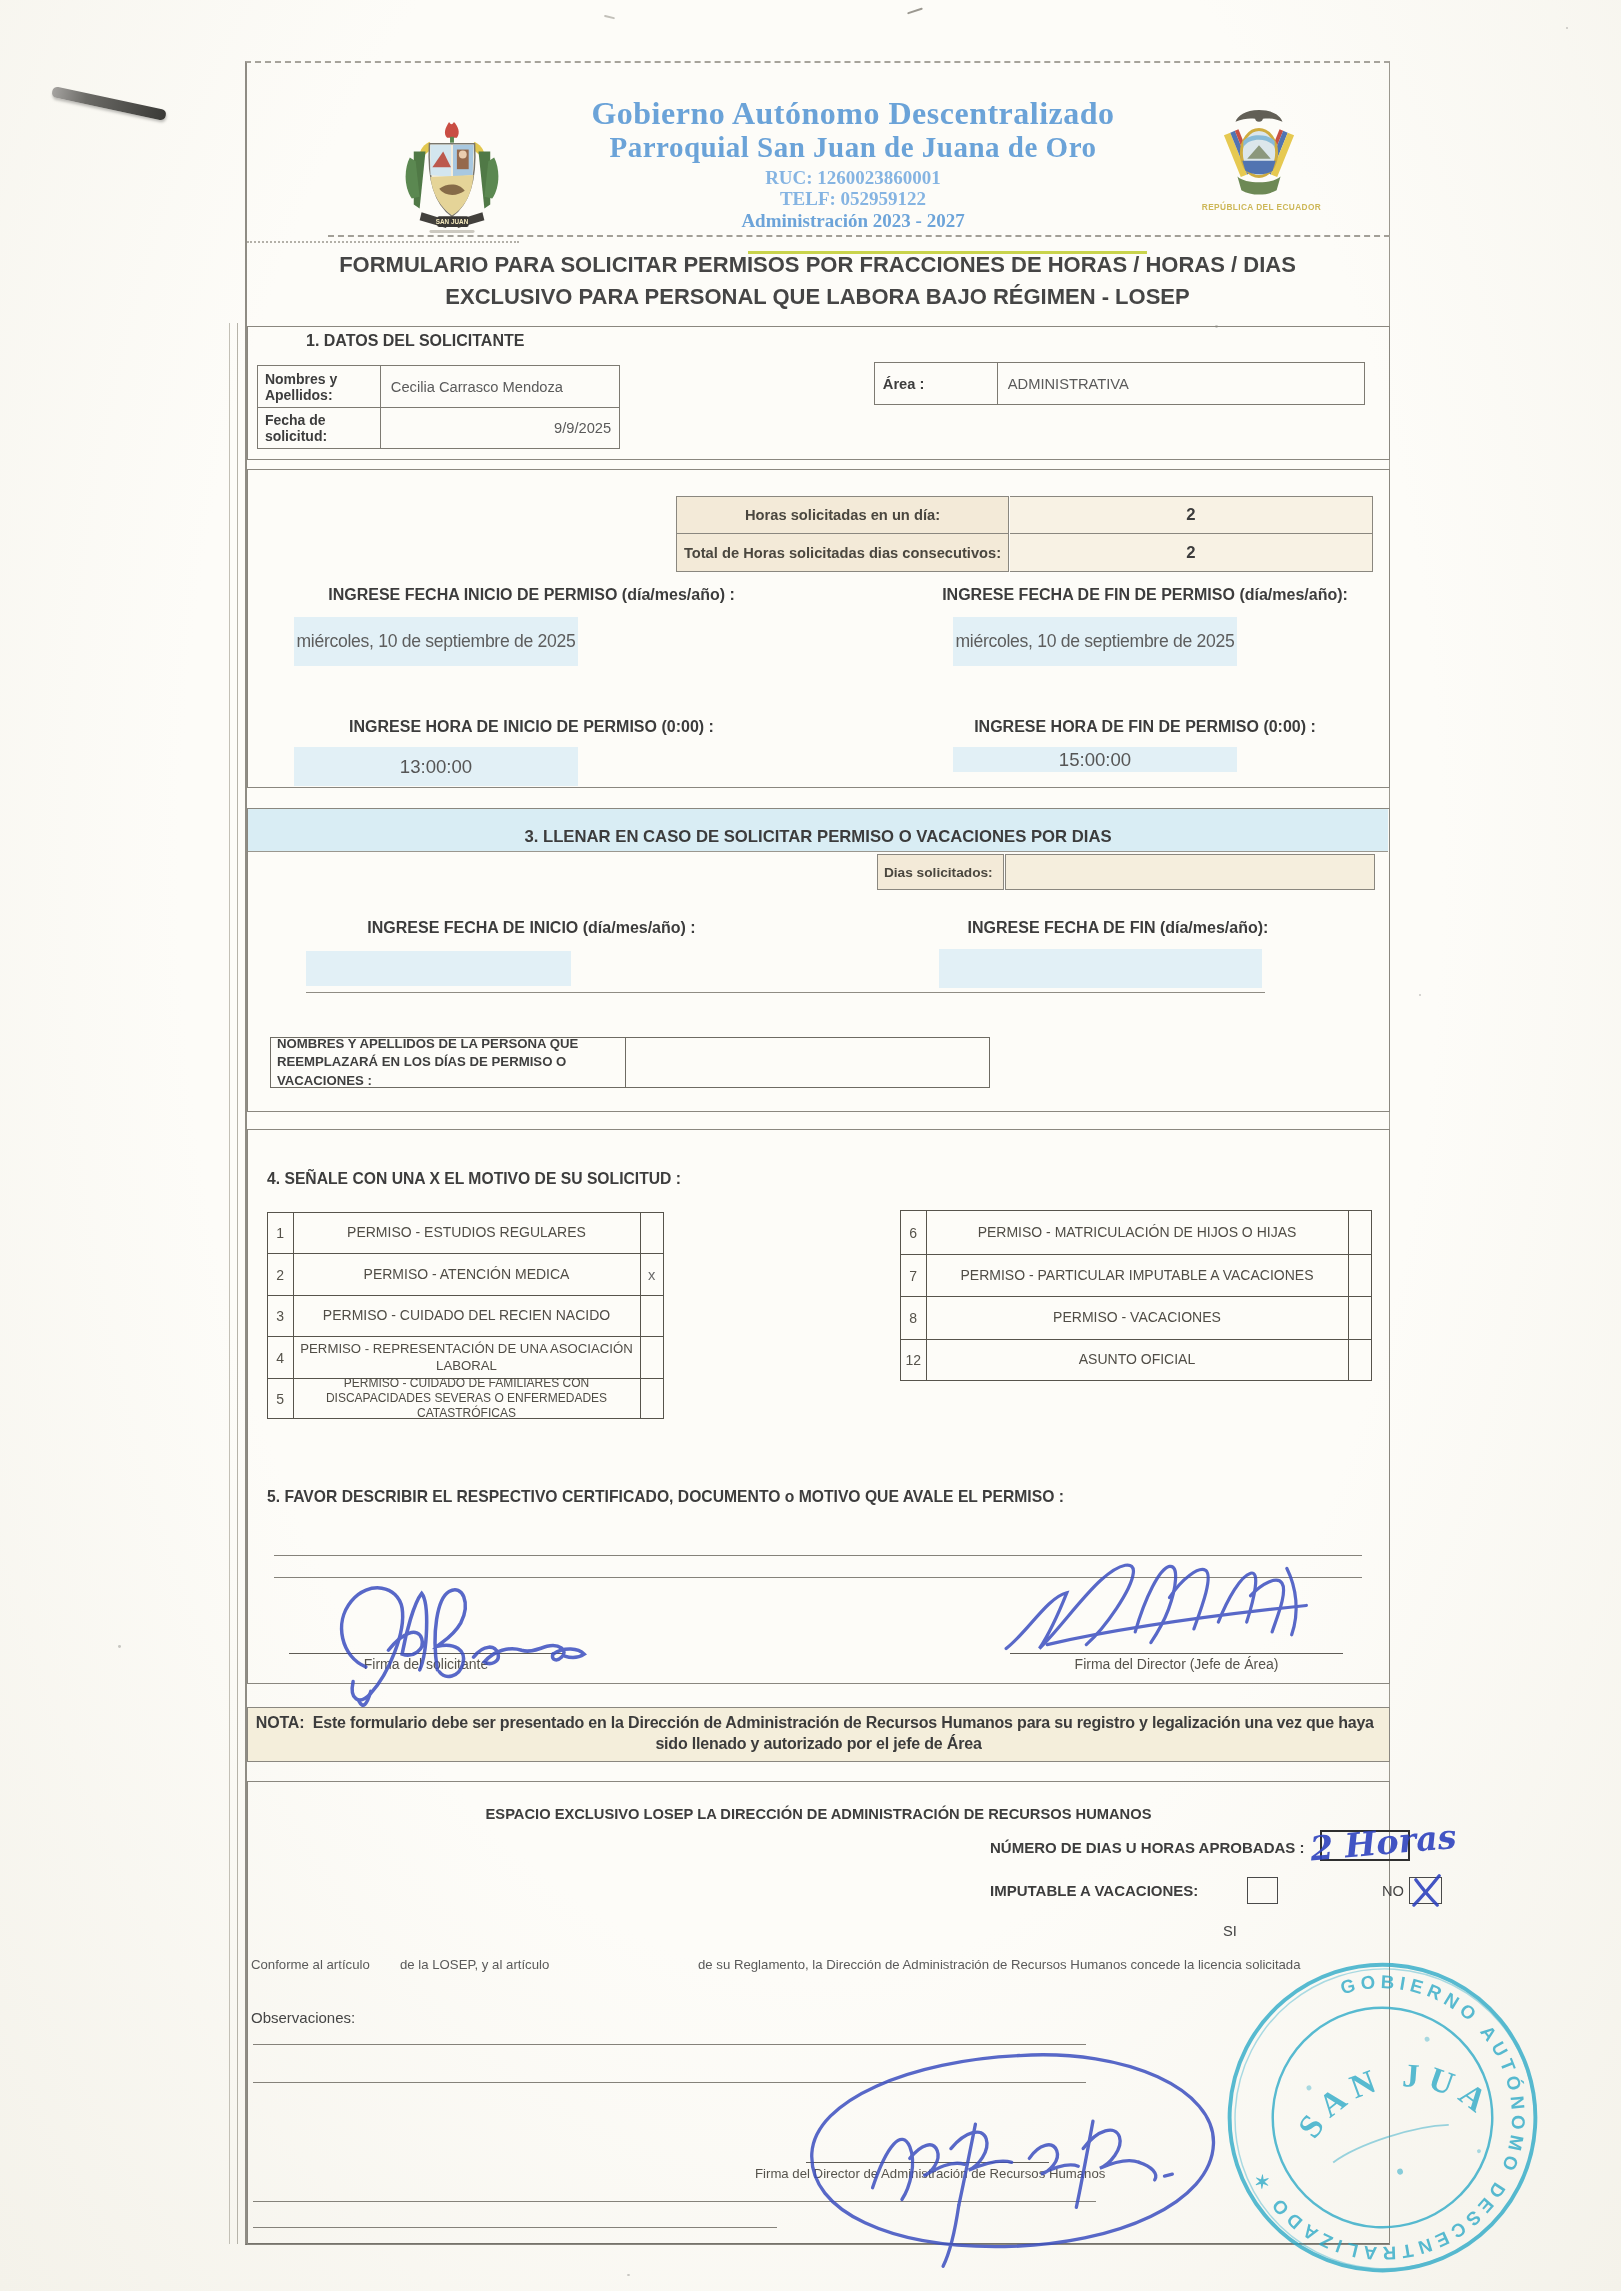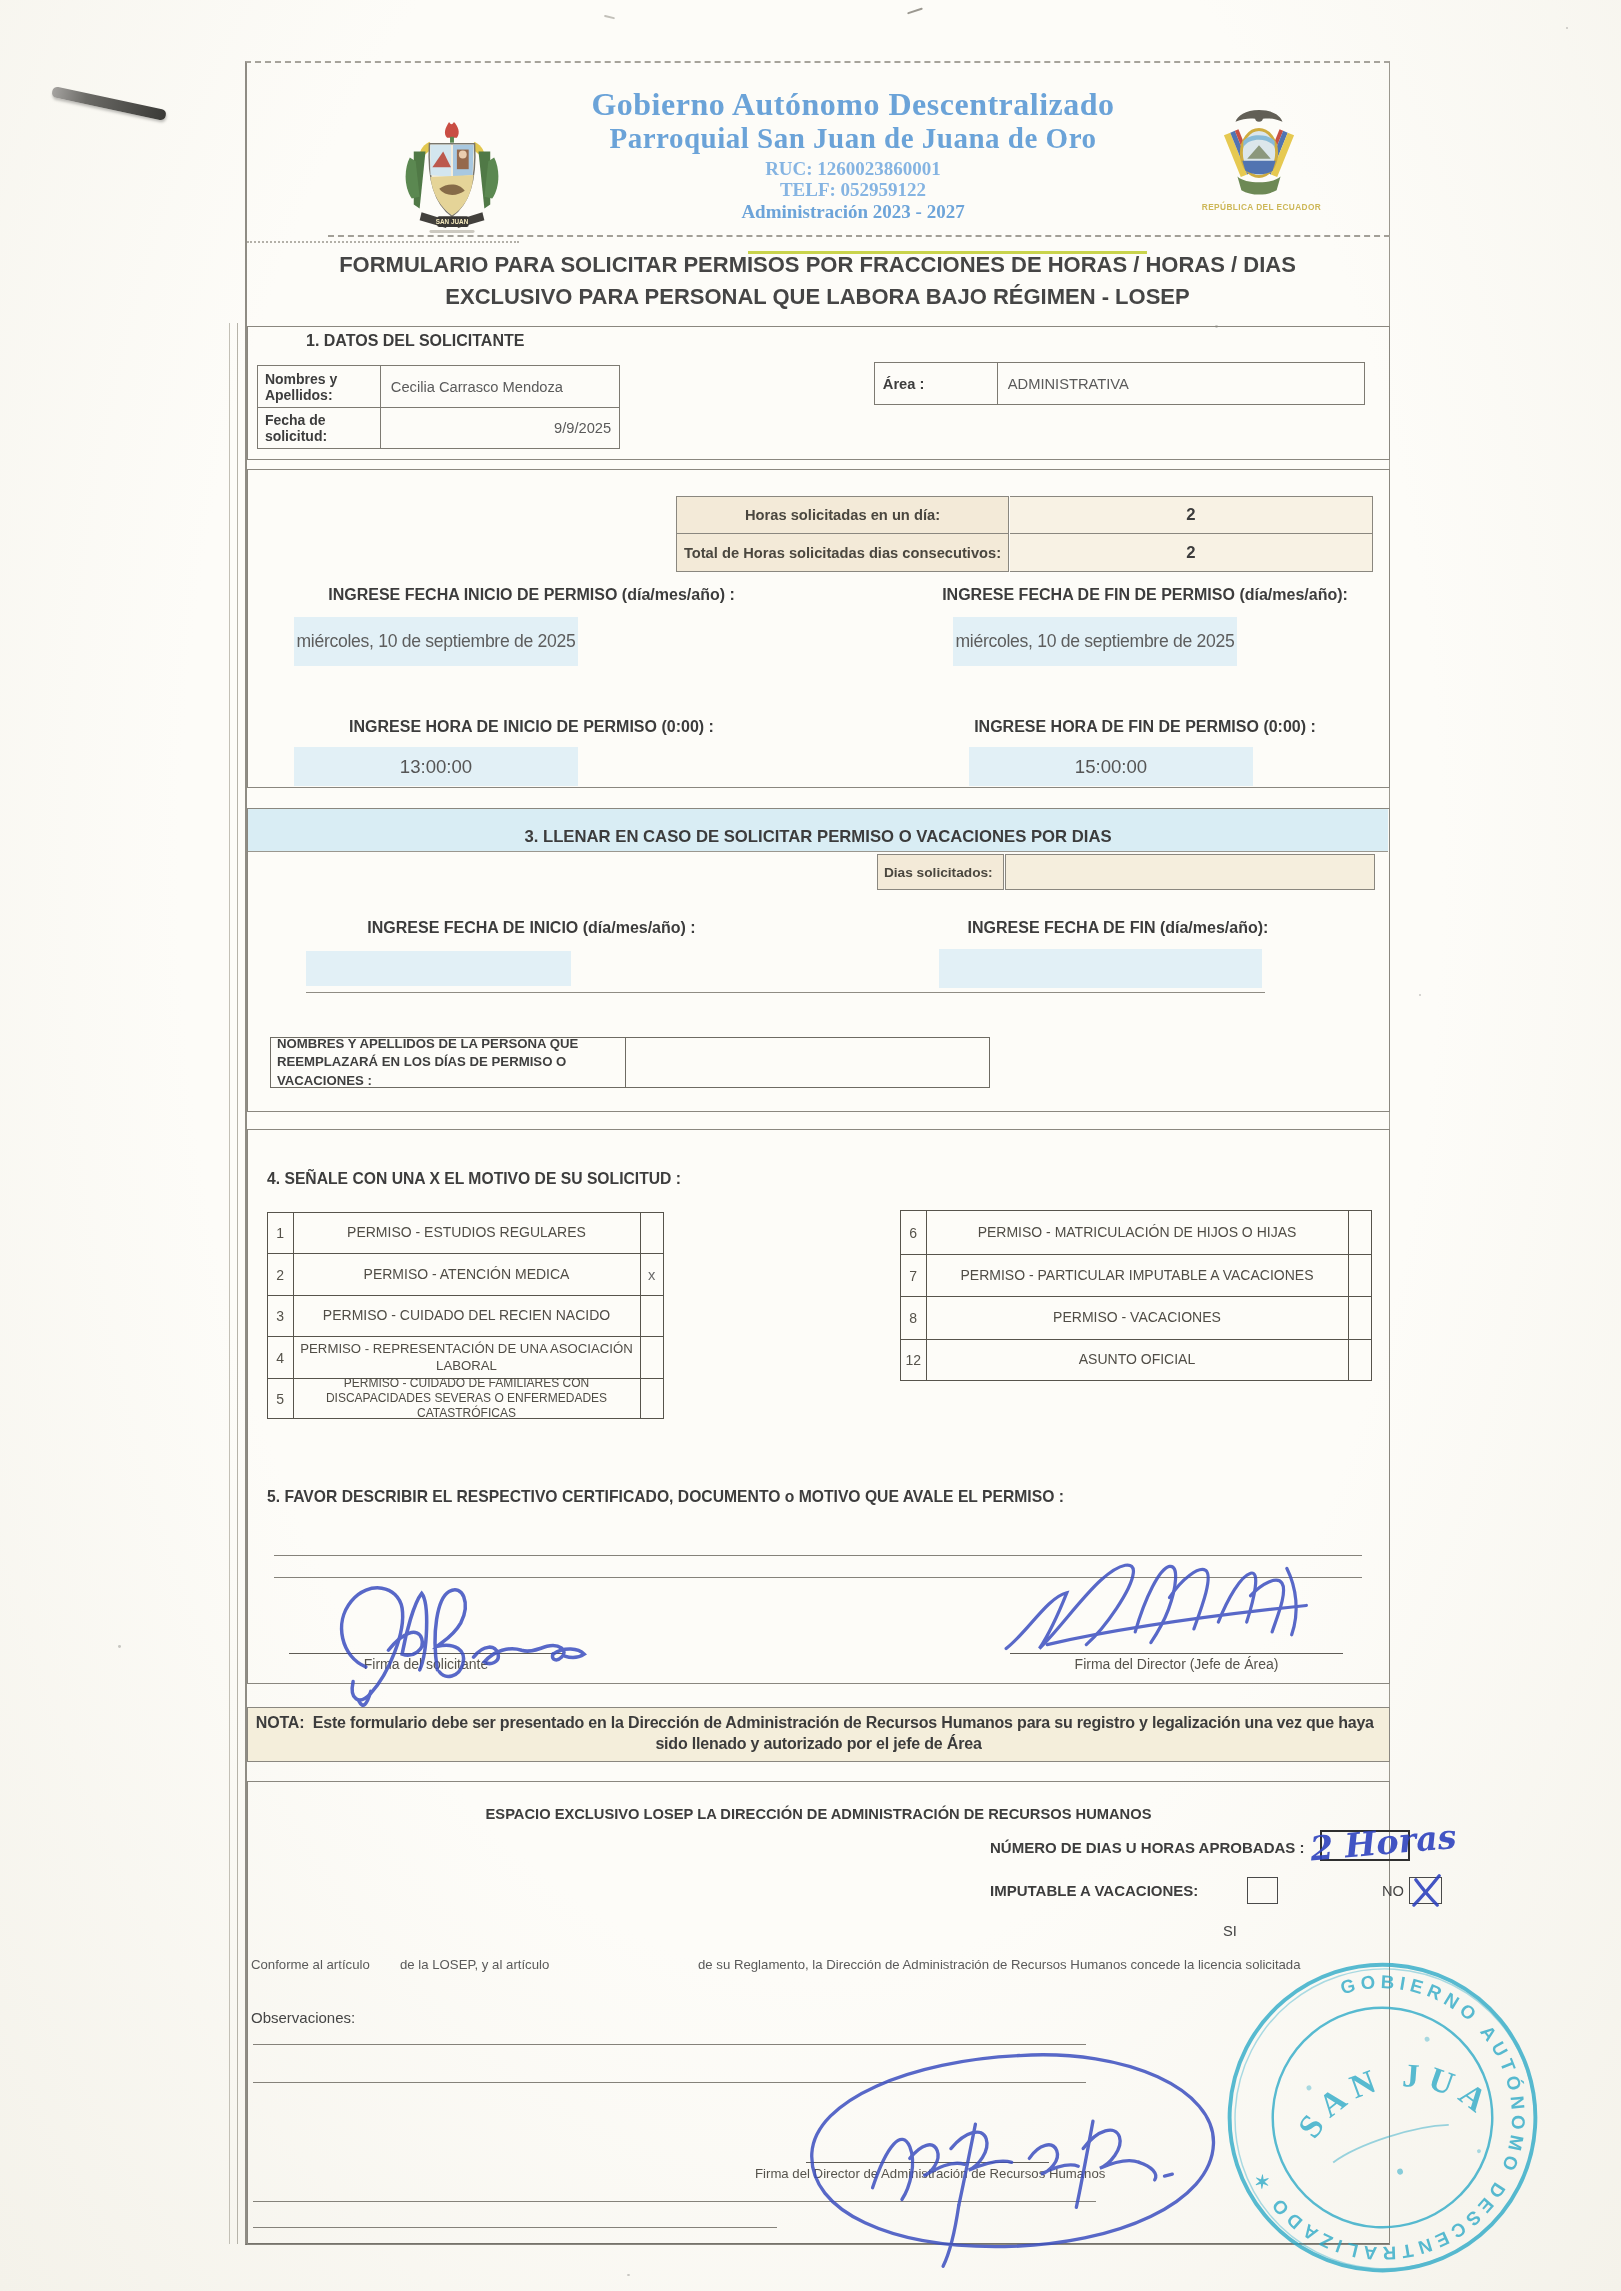--- a/index.html
+++ b/index.html
@@ -79,21 +79,21 @@
       <path d="M31,60 L75,58 C73,80 64,93 53,99 C42,92 33,78 31,60Z" fill="#e3d08e"></path>
       <path d="M40,72 C48,66 60,66 66,74 C58,80 46,80 40,72Z" fill="#7a5c35"></path>
       <path d="M22,96 L48,104 L47,112 L20,104Z" fill="#2e2c28"></path>
       <path d="M84,96 L58,104 L59,112 L86,104Z" fill="#2e2c28"></path>
       <rect x="38" y="100" width="32" height="11" rx="2" fill="#24221f"></rect>
       <text x="53" y="108" text-anchor="middle" font-size="6.5" fill="#f5e9b8" font-family="Liberation Sans, sans-serif" font-weight="bold">SAN JUAN</text>
       <rect x="30" y="114" width="46" height="3" rx="1.5" fill="#b0ada0" opacity="0.7"></rect>
     </g>
   </svg>
 
-  <div class="abs" style="left:495px;top:86px;width:716px;text-align:center;font-family:'Liberation Serif',serif;">
+  <div class="abs" style="left:495px;top:95px;width:716px;text-align:center;font-family:'Liberation Serif',serif;">
     <div class="nw" style="font-size:32px;font-weight:bold;color:#6ba3d8;line-height:36px;letter-spacing:0.5px;">Gobierno Autónomo Descentralizado</div>
     <div class="nw" style="font-size:29px;font-weight:bold;color:#6ba3d8;line-height:33px;letter-spacing:0.5px;">Parroquial San Juan de Juana de Oro</div>
     <div class="nw" style="font-size:19px;font-weight:bold;color:#85b4e2;line-height:21.6px;margin-top:2.9px;">RUC: 1260023860001</div>
     <div class="nw" style="font-size:19px;font-weight:bold;color:#85b4e2;line-height:21.6px;">TELF: 052959122</div>
     <div class="nw" style="font-size:19px;font-weight:bold;color:#6da4d9;line-height:22.5px;">Administración 2023 - 2027</div>
   </div>
   <div class="abs" style="left:748px;top:251px;width:399px;height:2.9px;background:#c9d44c;"></div>
 
   <svg class="abs" style="left:1208px;top:104px;" width="102" height="96" viewBox="0 0 104 98">
     <g opacity="0.88">
@@ -172,21 +172,21 @@
   <div class="cell bluefield" style="left:953px;top:617px;width:284px;height:49px;justify-content:center;">
     <span class="nw fieldtext">miércoles, 10 de septiembre de 2025</span>
   </div>
 
   <div class="abs ctr nw lbl" style="left:257px;top:718px;width:549px;">INGRESE HORA DE INICIO DE PERMISO (0:00) :</div>
   <div class="cell bluefield" style="left:294px;top:747px;width:284px;height:39px;justify-content:center;">
     <span class="nw" style="font-size:18.6px;color:#555;">13:00:00</span>
   </div>
 
   <div class="abs ctr nw lbl" style="left:912px;top:718px;width:466px;">INGRESE HORA DE FIN DE PERMISO (0:00) :</div>
-  <div class="cell bluefield" style="left:953px;top:747px;width:284px;height:39px;justify-content:center;margin-left:16px;">
+  <div class="cell bluefield" style="left:953px;top:747px;width:284px;height:25px;justify-content:center;">
     <span class="nw" style="font-size:18.6px;color:#555;">15:00:00</span>
   </div>
 
   <div class="box" style="left:247px;top:808px;width:1143px;height:304px;"></div>
   <div class="abs band" style="left:248px;top:809px;width:1140px;height:43px;align-items:flex-end;padding-bottom:3.9px;box-sizing:border-box;">
     <span class="nw">3. LLENAR EN CASO DE SOLICITAR PERMISO O VACACIONES POR DIAS</span>
   </div>
 
   <div class="cell beige" style="left:877px;top:854px;width:127px;height:36px;border:1.2px solid #8a877f;padding-left:5.9px;">
     <span class="nw" style="font-size:13.7px;font-weight:bold;color:#4a473f;">Dias solicitados:</span>

